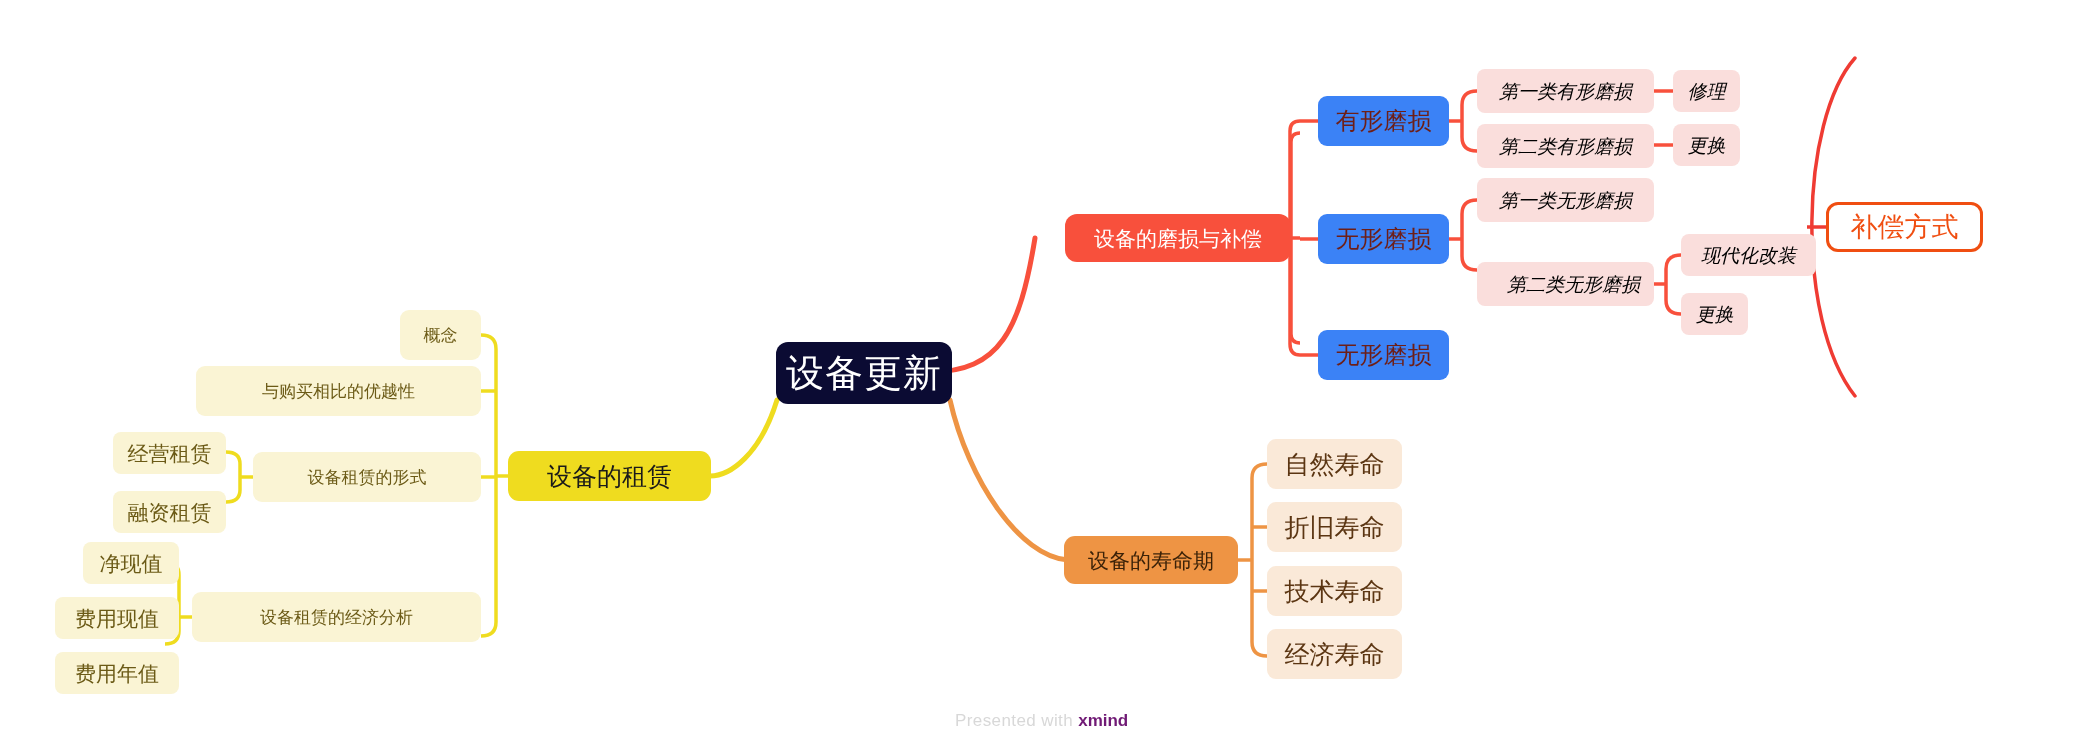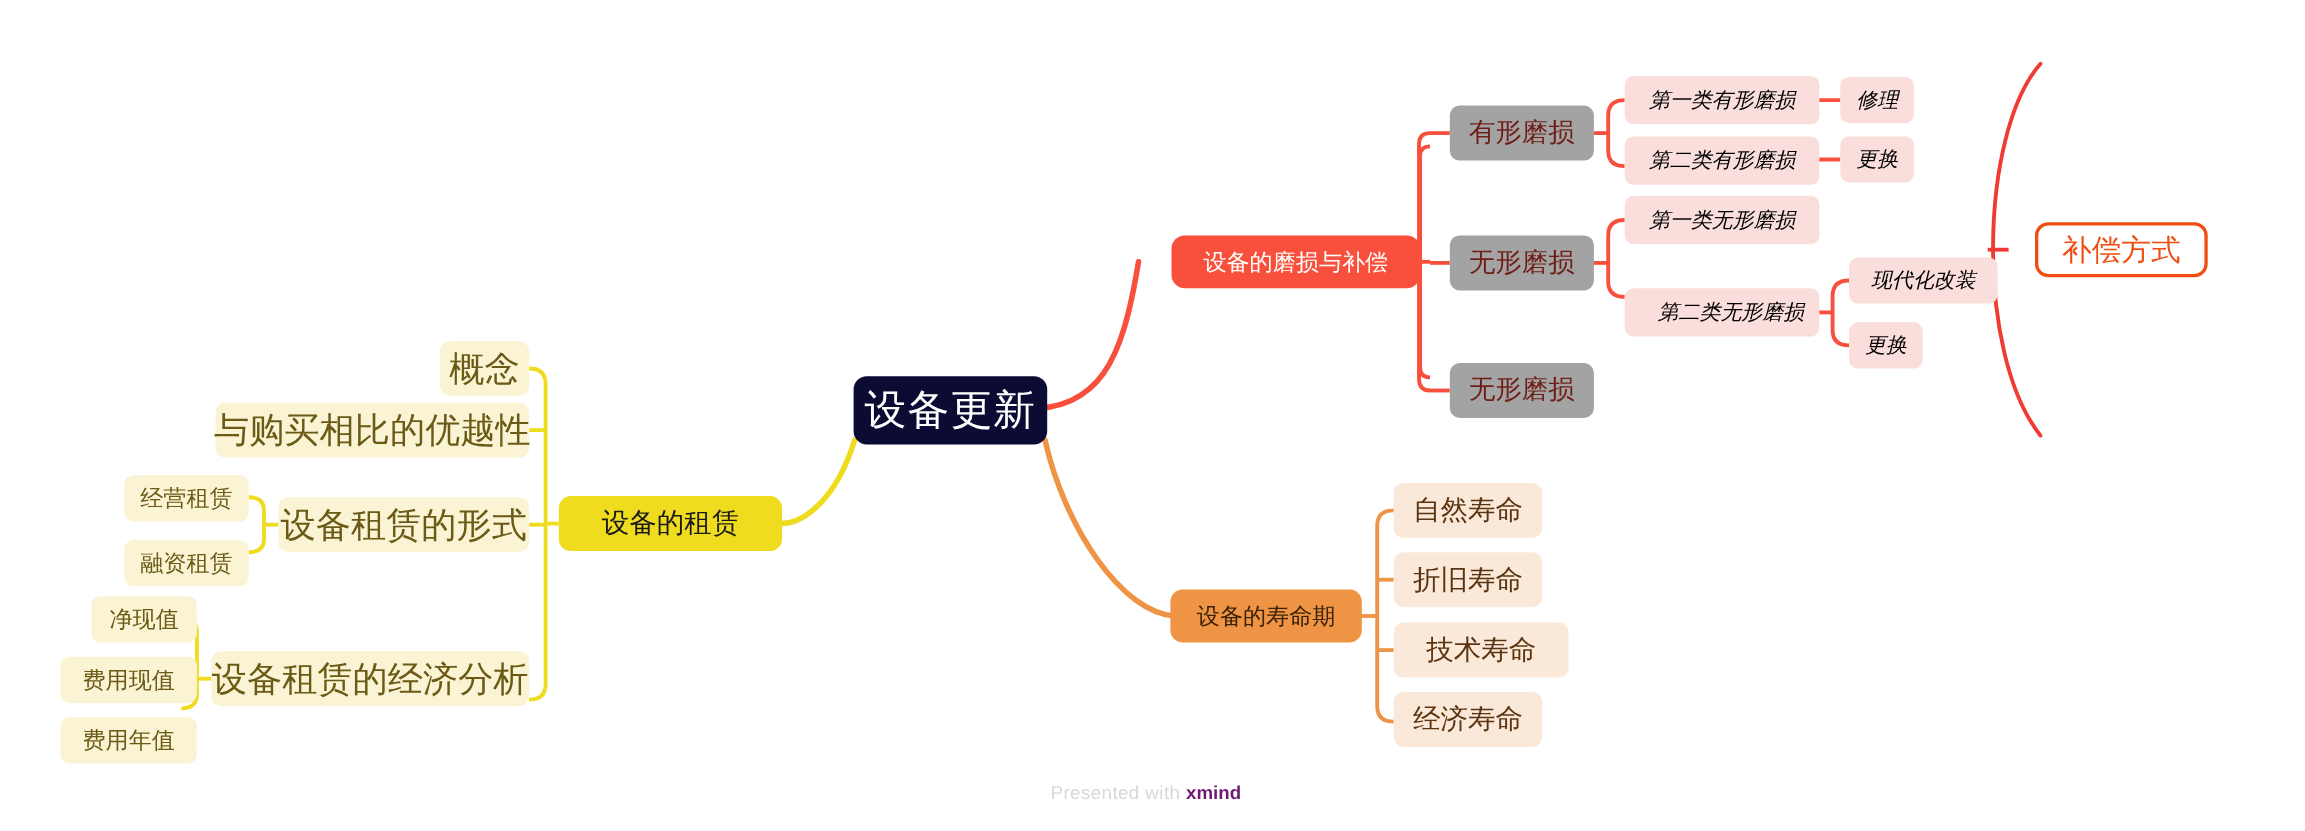--- a/index.html
+++ b/index.html
@@ -36,21 +36,21 @@
     font-size: 38px;
     letter-spacing: 1px;
   }
   .node-red {
     background: #F8503C;
     color: #ffffff;
     border-radius: 12px;
     font-size: 21px;
   }
   .node-pink {
-    background: #a3a3a3;
+    background: #3b82f6;
     color: #6E1E16;
     border-radius: 9px;
     font-size: 24px;
   }
   .node-pink-sm {
     background: #FADEDC;
     color: #000000;
     border-radius: 8px;
     font-size: 19px;
     font-style: italic;
@@ -70,21 +70,21 @@
   .node-yellow {
     background: #EFDC1F;
     color: #1A1A1A;
     border-radius: 11px;
     font-size: 25px;
   }
   .node-cream {
     background: #FAF4D4;
     color: #6B5A16;
     border-radius: 9px;
-    font-size: 32px;
+    font-size: 17px;
   }
   .node-cream-sm {
     background: #FAF4D4;
     color: #6B5A16;
     border-radius: 8px;
     font-size: 21px;
   }
   .node-summary {
     background: #ffffff;
     color: #F04E11;
@@ -202,37 +202,37 @@
 </div>
 
 <div class="node node-pink-sm" style="left:1681px; top:293px; width:67px; height:42px;">
   <span>更换</span>
 </div>
 
 <div class="node node-pink" style="left:1318px; top:330px; width:131px; height:50px;">
   <span>无形磨损</span>
 </div>
 
-<div class="node node-summary" style="left:1826px; top:202px; width:157px; height:50px;margin-left:24px;">
+<div class="node node-summary" style="left:1826px; top:202px; width:157px; height:50px;">
   <span>补偿方式</span>
 </div>
 
 <div class="node node-orange" style="left:1064px; top:536px; width:174px; height:48px;">
   <span>设备的寿命期</span>
 </div>
 
 <div class="node node-peach" style="left:1267px; top:439px; width:135px; height:50px;">
   <span>自然寿命</span>
 </div>
 
 <div class="node node-peach" style="left:1267px; top:502px; width:135px; height:50px;">
   <span>折旧寿命</span>
 </div>
 
-<div class="node node-peach" style="left:1267px; top:566px; width:159px; height:50px;">
+<div class="node node-peach" style="left:1267px; top:566px; width:135px; height:50px;">
   <span>技术寿命</span>
 </div>
 
 <div class="node node-peach" style="left:1267px; top:629px; width:135px; height:50px;">
   <span>经济寿命</span>
 </div>
 
 <div class="node node-yellow" style="left:508px; top:451px; width:203px; height:50px;">
   <span>设备的租赁</span>
 </div>

